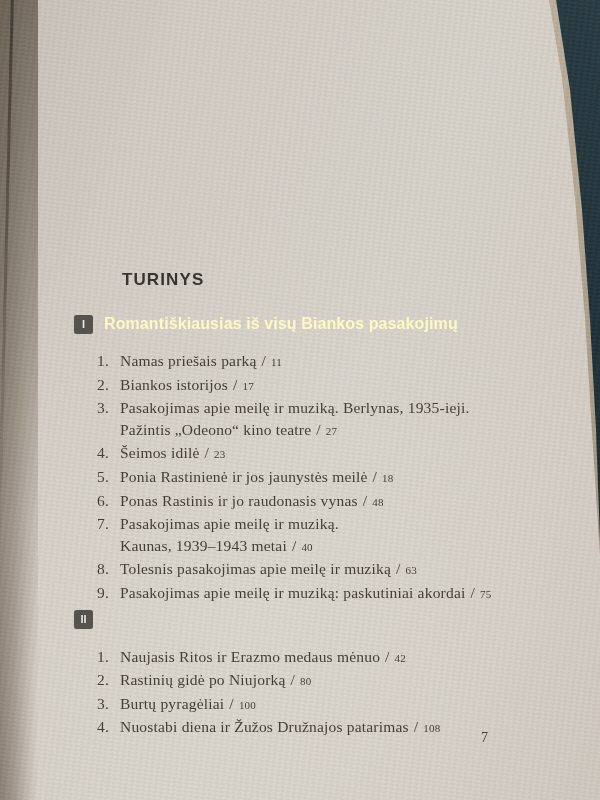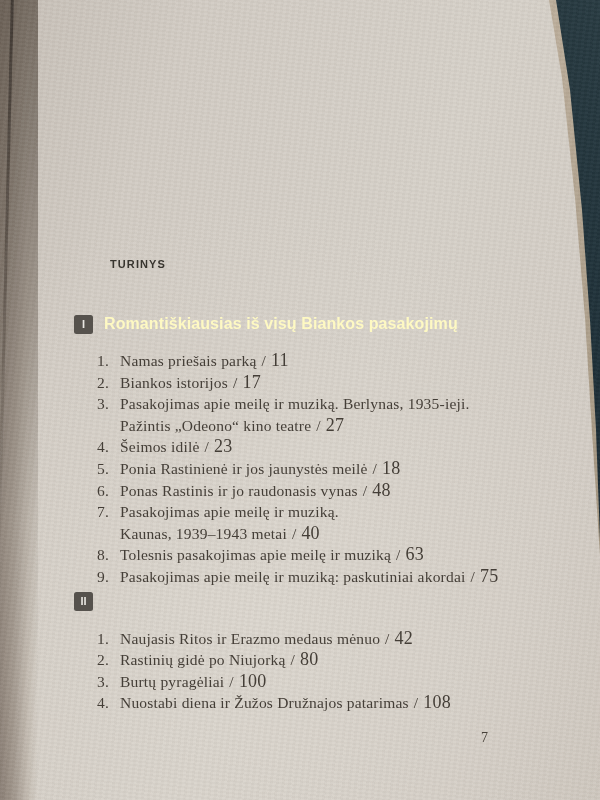--- a/index.html
+++ b/index.html
@@ -48,23 +48,23 @@
     clip-path: polygon(549px 0, 600px 0, 600px 556px, 592px 432px, 585px 318px, 575px 198px, 562px 78px);
   }
   .dark-bg {
     position: absolute; inset: 0;
     background: linear-gradient(235deg, #263940 0%, #152630 38%, #0a141a 78%);
     clip-path: polygon(556px 0, 600px 0, 600px 540px, 596px 430px, 590px 320px, 582px 210px, 570px 90px);
   }
 
   
   .title {
-    position: absolute; left: 104px; top: 252px; margin: 6px;
+    position: absolute; left: 104px; top: 252px; margin: 18px;
     font-family: "Liberation Sans", sans-serif;
-    font-size: 11px; font-weight: bold; letter-spacing: 1.1px;
+    font-size: 17px; font-weight: bold; letter-spacing: 1.1px;
     color: #38352f;
   }
   .toc { position: absolute; left: 74px; top: 314px; width: 464px; }
   .toc-section { margin: 0; }
   .sec-header { display: flex; align-items: center; gap: 11px; height: 20px; }
   .badge {
     flex: none; width: 19px; height: 19px; border-radius: 2.5px;
     background: #56524d; color: #e9e7e2;
     font-family: "Liberation Sans", sans-serif;
     font-size: 11px; font-weight: bold; line-height: 19px; text-align: center;
@@ -76,21 +76,21 @@
   .sec-items { margin: 16px 0 4px 23px; }
   .toc-item {
     display: flex;
     font-family: "Liberation Serif", serif;
     font-size: 15.5px; line-height: 21.6px;
     color: #443e37; letter-spacing: 0.2px;
   }
   .num { flex: none; width: 23px; }
   .txt { flex: 1; }
   .sep { margin: 0 5px; }
-  .pg  { font-size: 18px; }
+  .pg  { font-size: 11px; }
 
   .folio {
     position: absolute; left: 481px; top: 730px;
     font-family: "Liberation Serif", serif;
     font-size: 14px; color: #474139;
   }
 </style>
 </head>
 <body>
 

